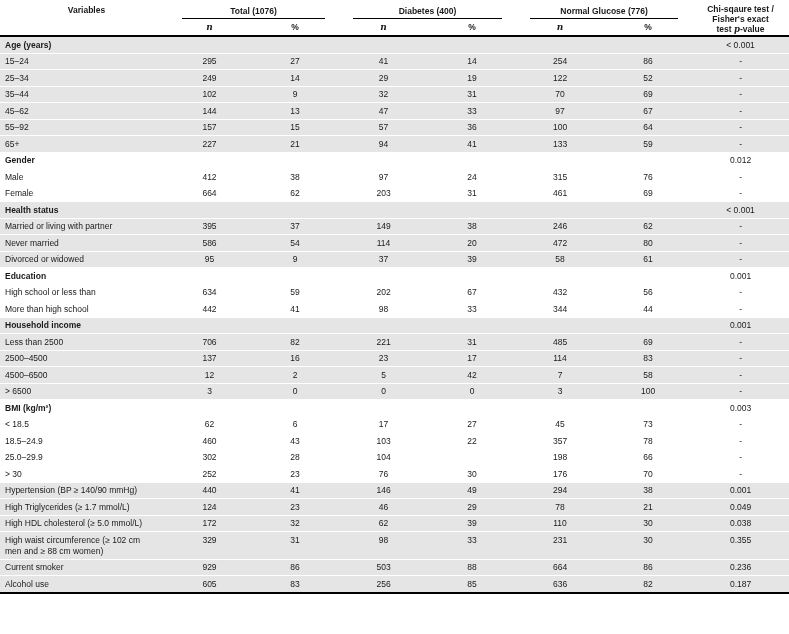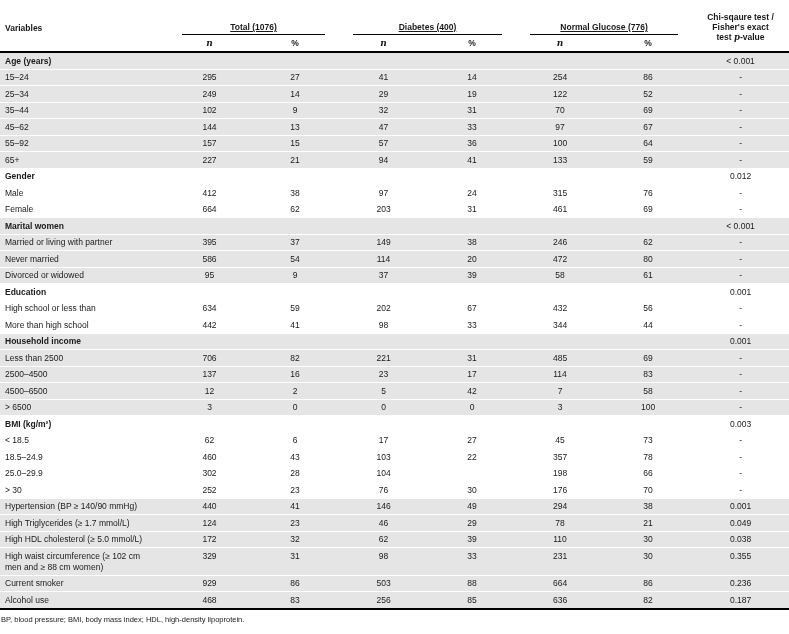--- a/index.html
+++ b/index.html
@@ -21,24 +21,24 @@
 
   table {
     width: 789px; table-layout: fixed;
     border-collapse: collapse;
     border-bottom: 2.5px solid #000;
   }
   thead { border-bottom: 2px solid #000; }
   thead th { font-size: 8.5px; font-weight: bold; line-height: 10px; }
 
   th.var-head {
-    text-align: left; vertical-align: top;
-    padding: 23px 0 0 5px;
-  }
-  tr.group-row th.group { vertical-align: bottom; height: 35px; padding: 0; text-decoration: underline; }
+    text-align: center; vertical-align: top;
+    padding: 5px 0 0 5px;
+  }
+  tr.group-row th.group { vertical-align: bottom; height: 19px; padding: 0; }
   .grp-label {
     display: block; text-align: center;
     margin: 0 14px; padding-bottom: 2px;
     border-bottom: 1px solid #000;
   }
   tr.sub-row th { height: 17px; text-align: center; vertical-align: middle; }
   th.n-head {
     font-family: "DejaVu Serif", serif;
     font-style: italic; font-weight: bold; font-size: 9px;
   }
@@ -205,21 +205,21 @@
           <td class="label">Female</td>
           <td>664</td>
           <td>62</td>
           <td>203</td>
           <td>31</td>
           <td>461</td>
           <td>69</td>
           <td>-</td>
         </tr>
         <tr class="shaded section">
-          <td class="label">Marital women</td>
+          <td class="label">Health status</td>
           <td></td>
           <td></td>
           <td></td>
           <td></td>
           <td></td>
           <td></td>
           <td>&lt; 0.001</td>
         </tr>
         <tr class="shaded">
           <td class="label">Married or living with partner</td>
@@ -426,26 +426,25 @@
           <td>929</td>
           <td>86</td>
           <td>503</td>
           <td>88</td>
           <td>664</td>
           <td>86</td>
           <td>0.236</td>
         </tr>
         <tr class="shaded">
           <td class="label">Alcohol use</td>
-          <td>468</td>
+          <td>605</td>
           <td>83</td>
           <td>256</td>
           <td>85</td>
           <td>636</td>
           <td>82</td>
           <td>0.187</td>
         </tr>
       </tbody>
   </table>
 
-  <div class="footnote">BP, blood pressure; BMI, body mass index; HDL, high-density lipoprotein.</div>
 
 </div>
 
 </body></html>

